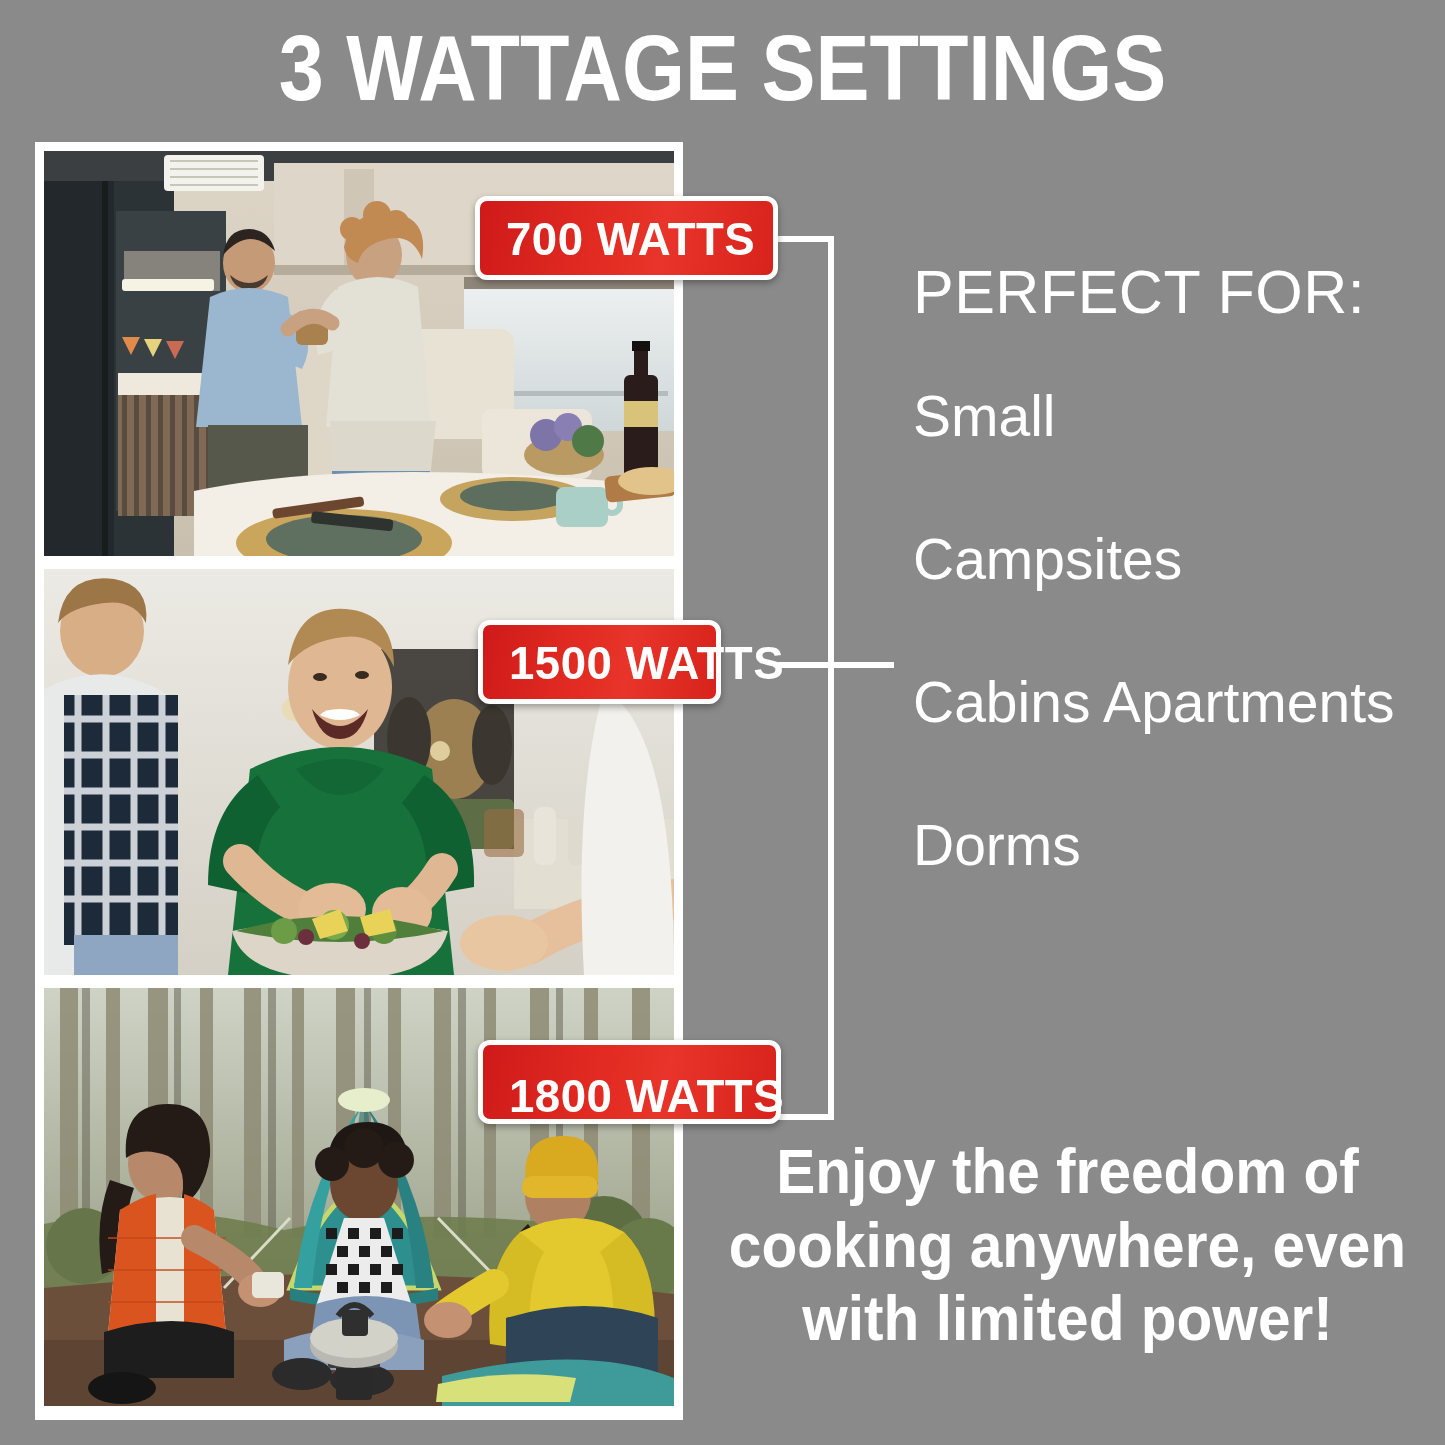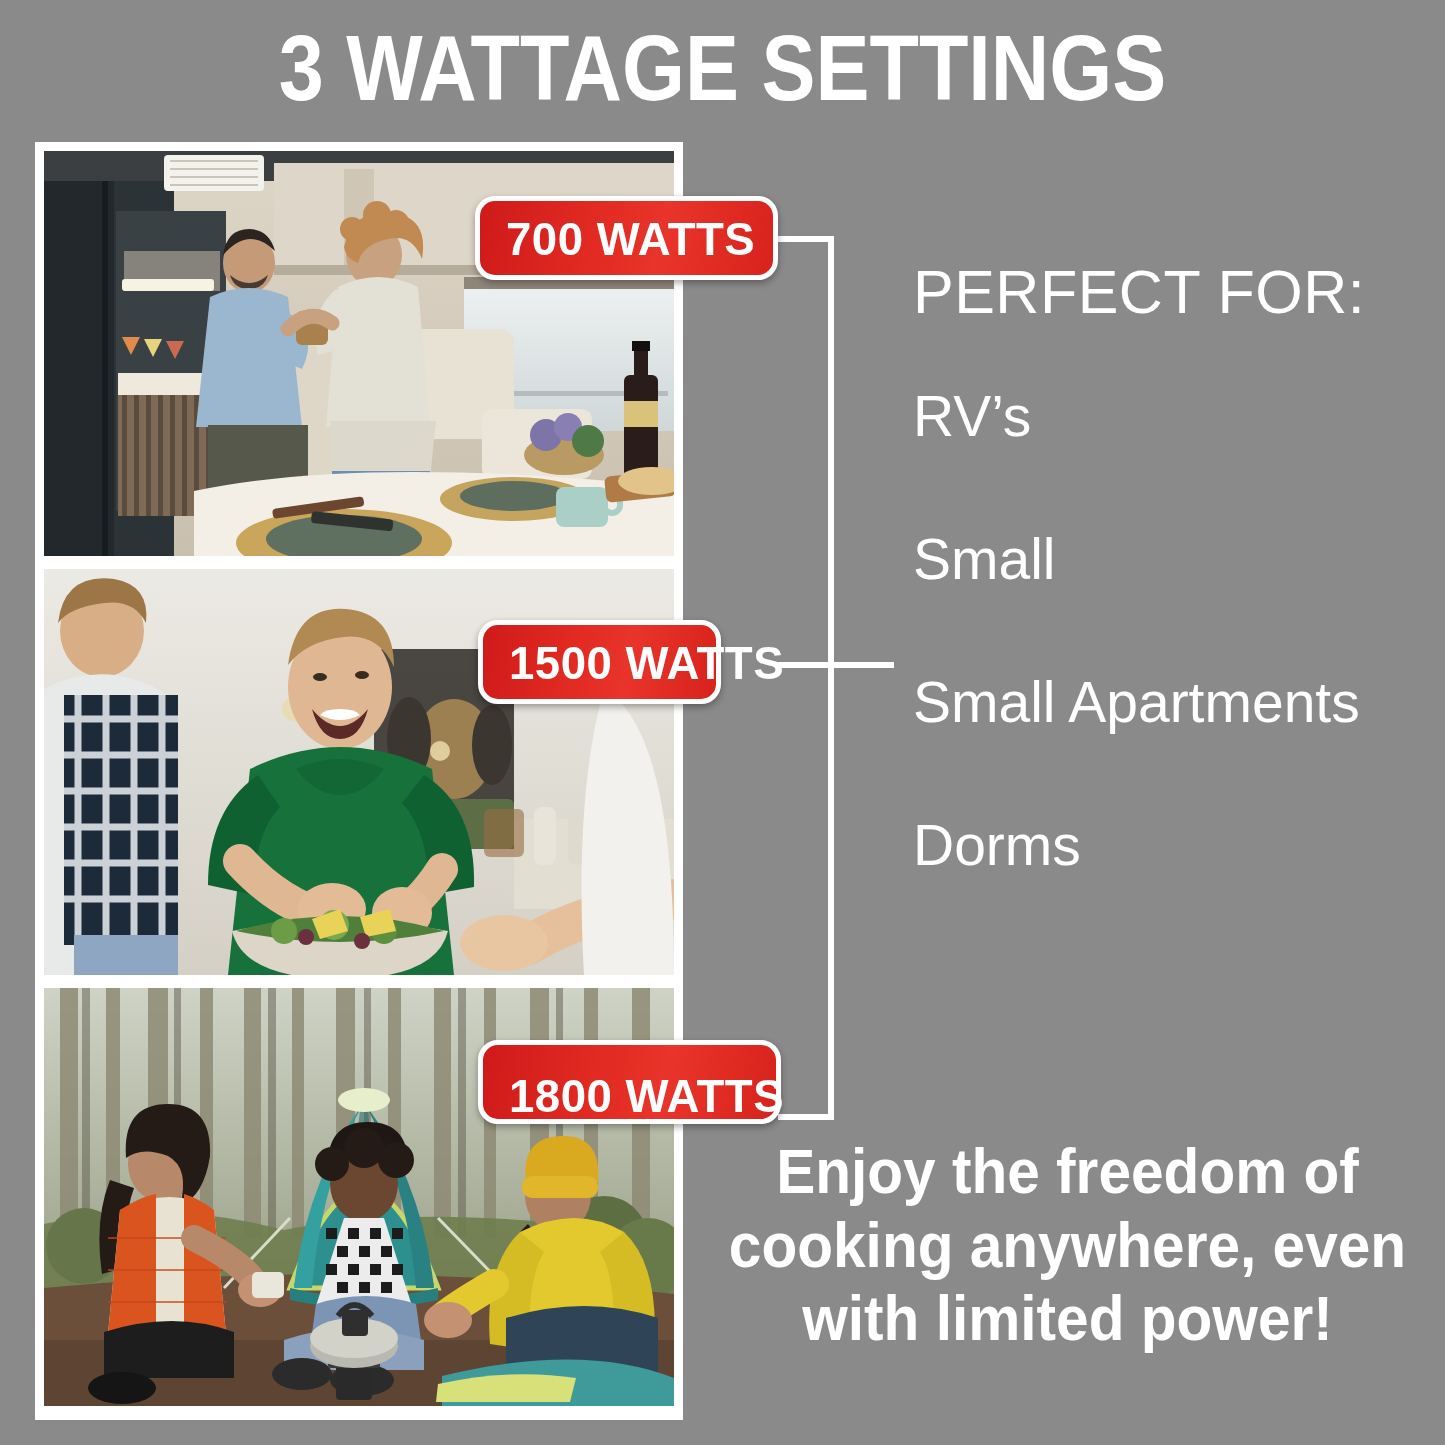--- a/index.html
+++ b/index.html
@@ -45,21 +45,21 @@
   .photo.p1{height:405px;}
   .photo.p2{height:406px;}
   .photo.p3{height:418px;}
   .photo > svg{display:block;width:100%;height:100%;}
 
   
   .badge{
     position:absolute;
     height:84px;
     border:5px solid #ffffff;
-    border-radius:20px;
+    border-radius:12px;
     box-sizing:border-box;
     background:linear-gradient(100deg,#cf1a1a 0%,#e12a21 38%,#e8342a 62%,#d8231c 100%);
     box-shadow:0 3px 7px rgba(0,0,0,.33);
     display:flex;align-items:center;
     padding-left:26px;
     z-index:5;
   }
   .badge span{
     color:#ffffff;
     font-weight:700;
@@ -444,21 +444,21 @@
   <div class="badge b2">
     <span>1500 WATTS</span>
   </div>
   <div class="badge b3">
     <span>1800 WATTS</span>
   </div>
 
   <div class="perfect-for">PERFECT FOR:</div>
 
   <div class="uses">
-    <div class="use-item">RV’s</div>
     <div class="use-item">Small</div>
-    <div class="use-item">Small Apartments</div>
+    <div class="use-item">Campsites</div>
+    <div class="use-item">Cabins Apartments</div>
     <div class="use-item">Dorms</div>
   </div>
 
   <div class="tagline">Enjoy the freedom of cooking anywhere, even with limited power!</div>
 
 </div>
 
 </body></html>

